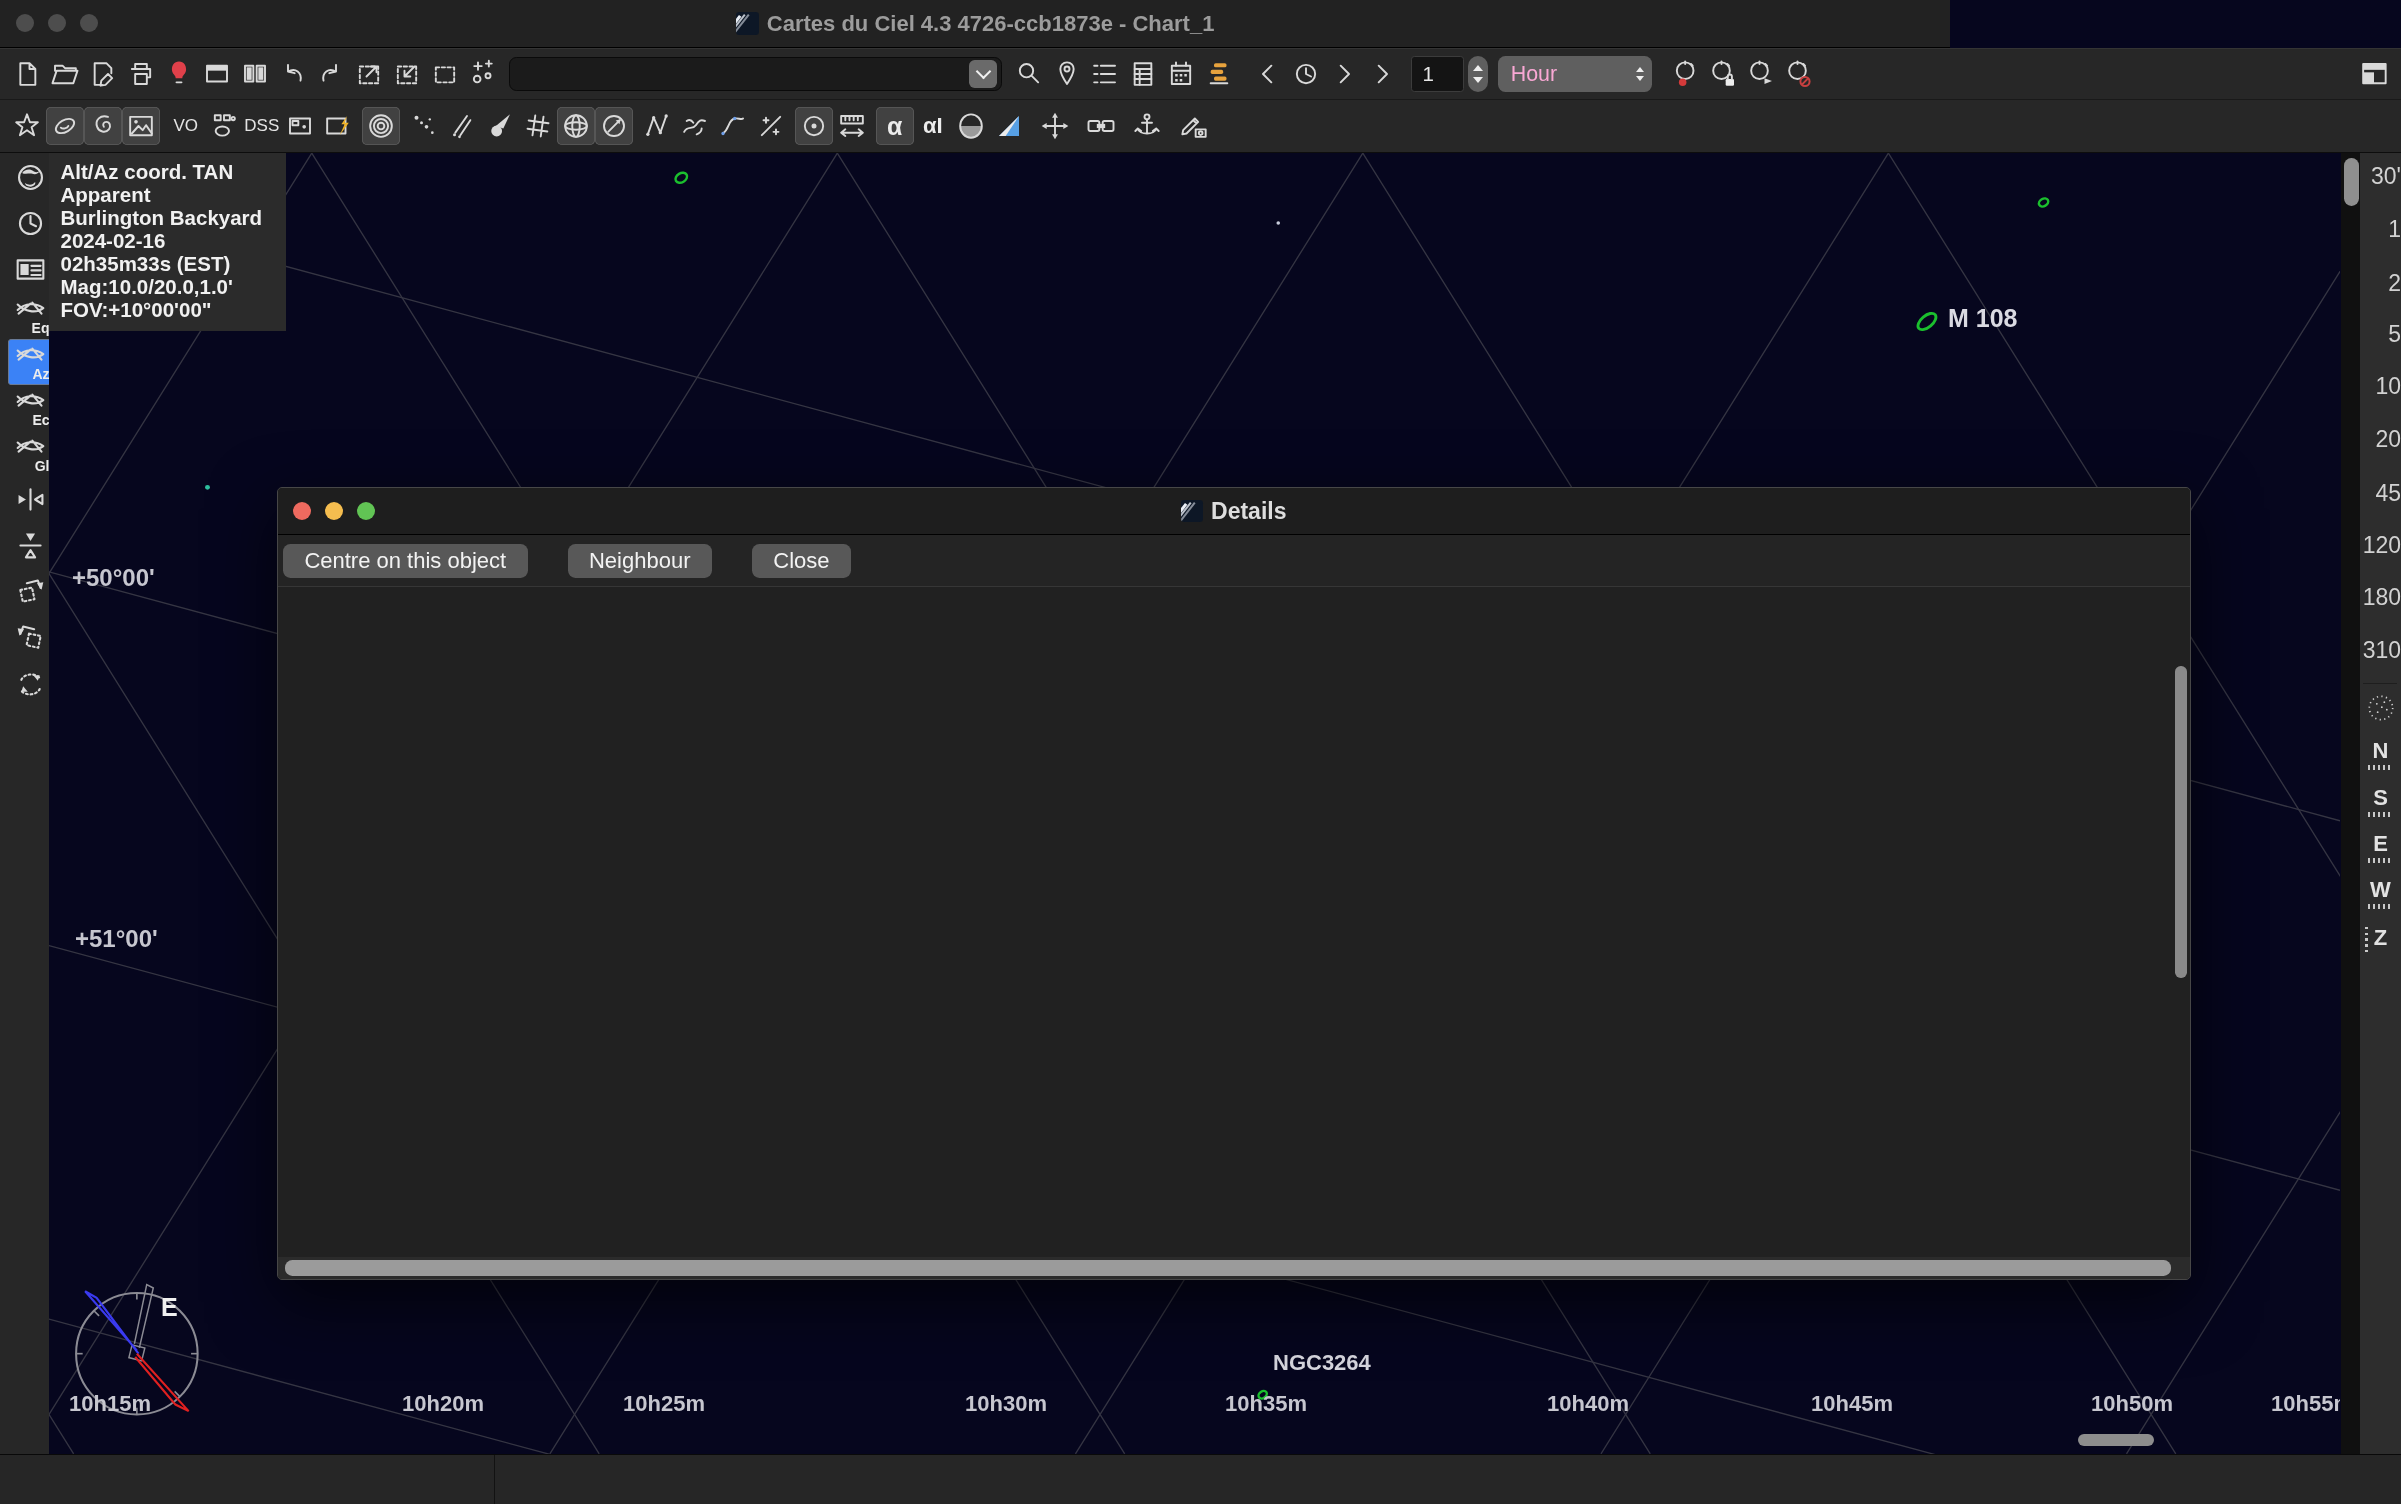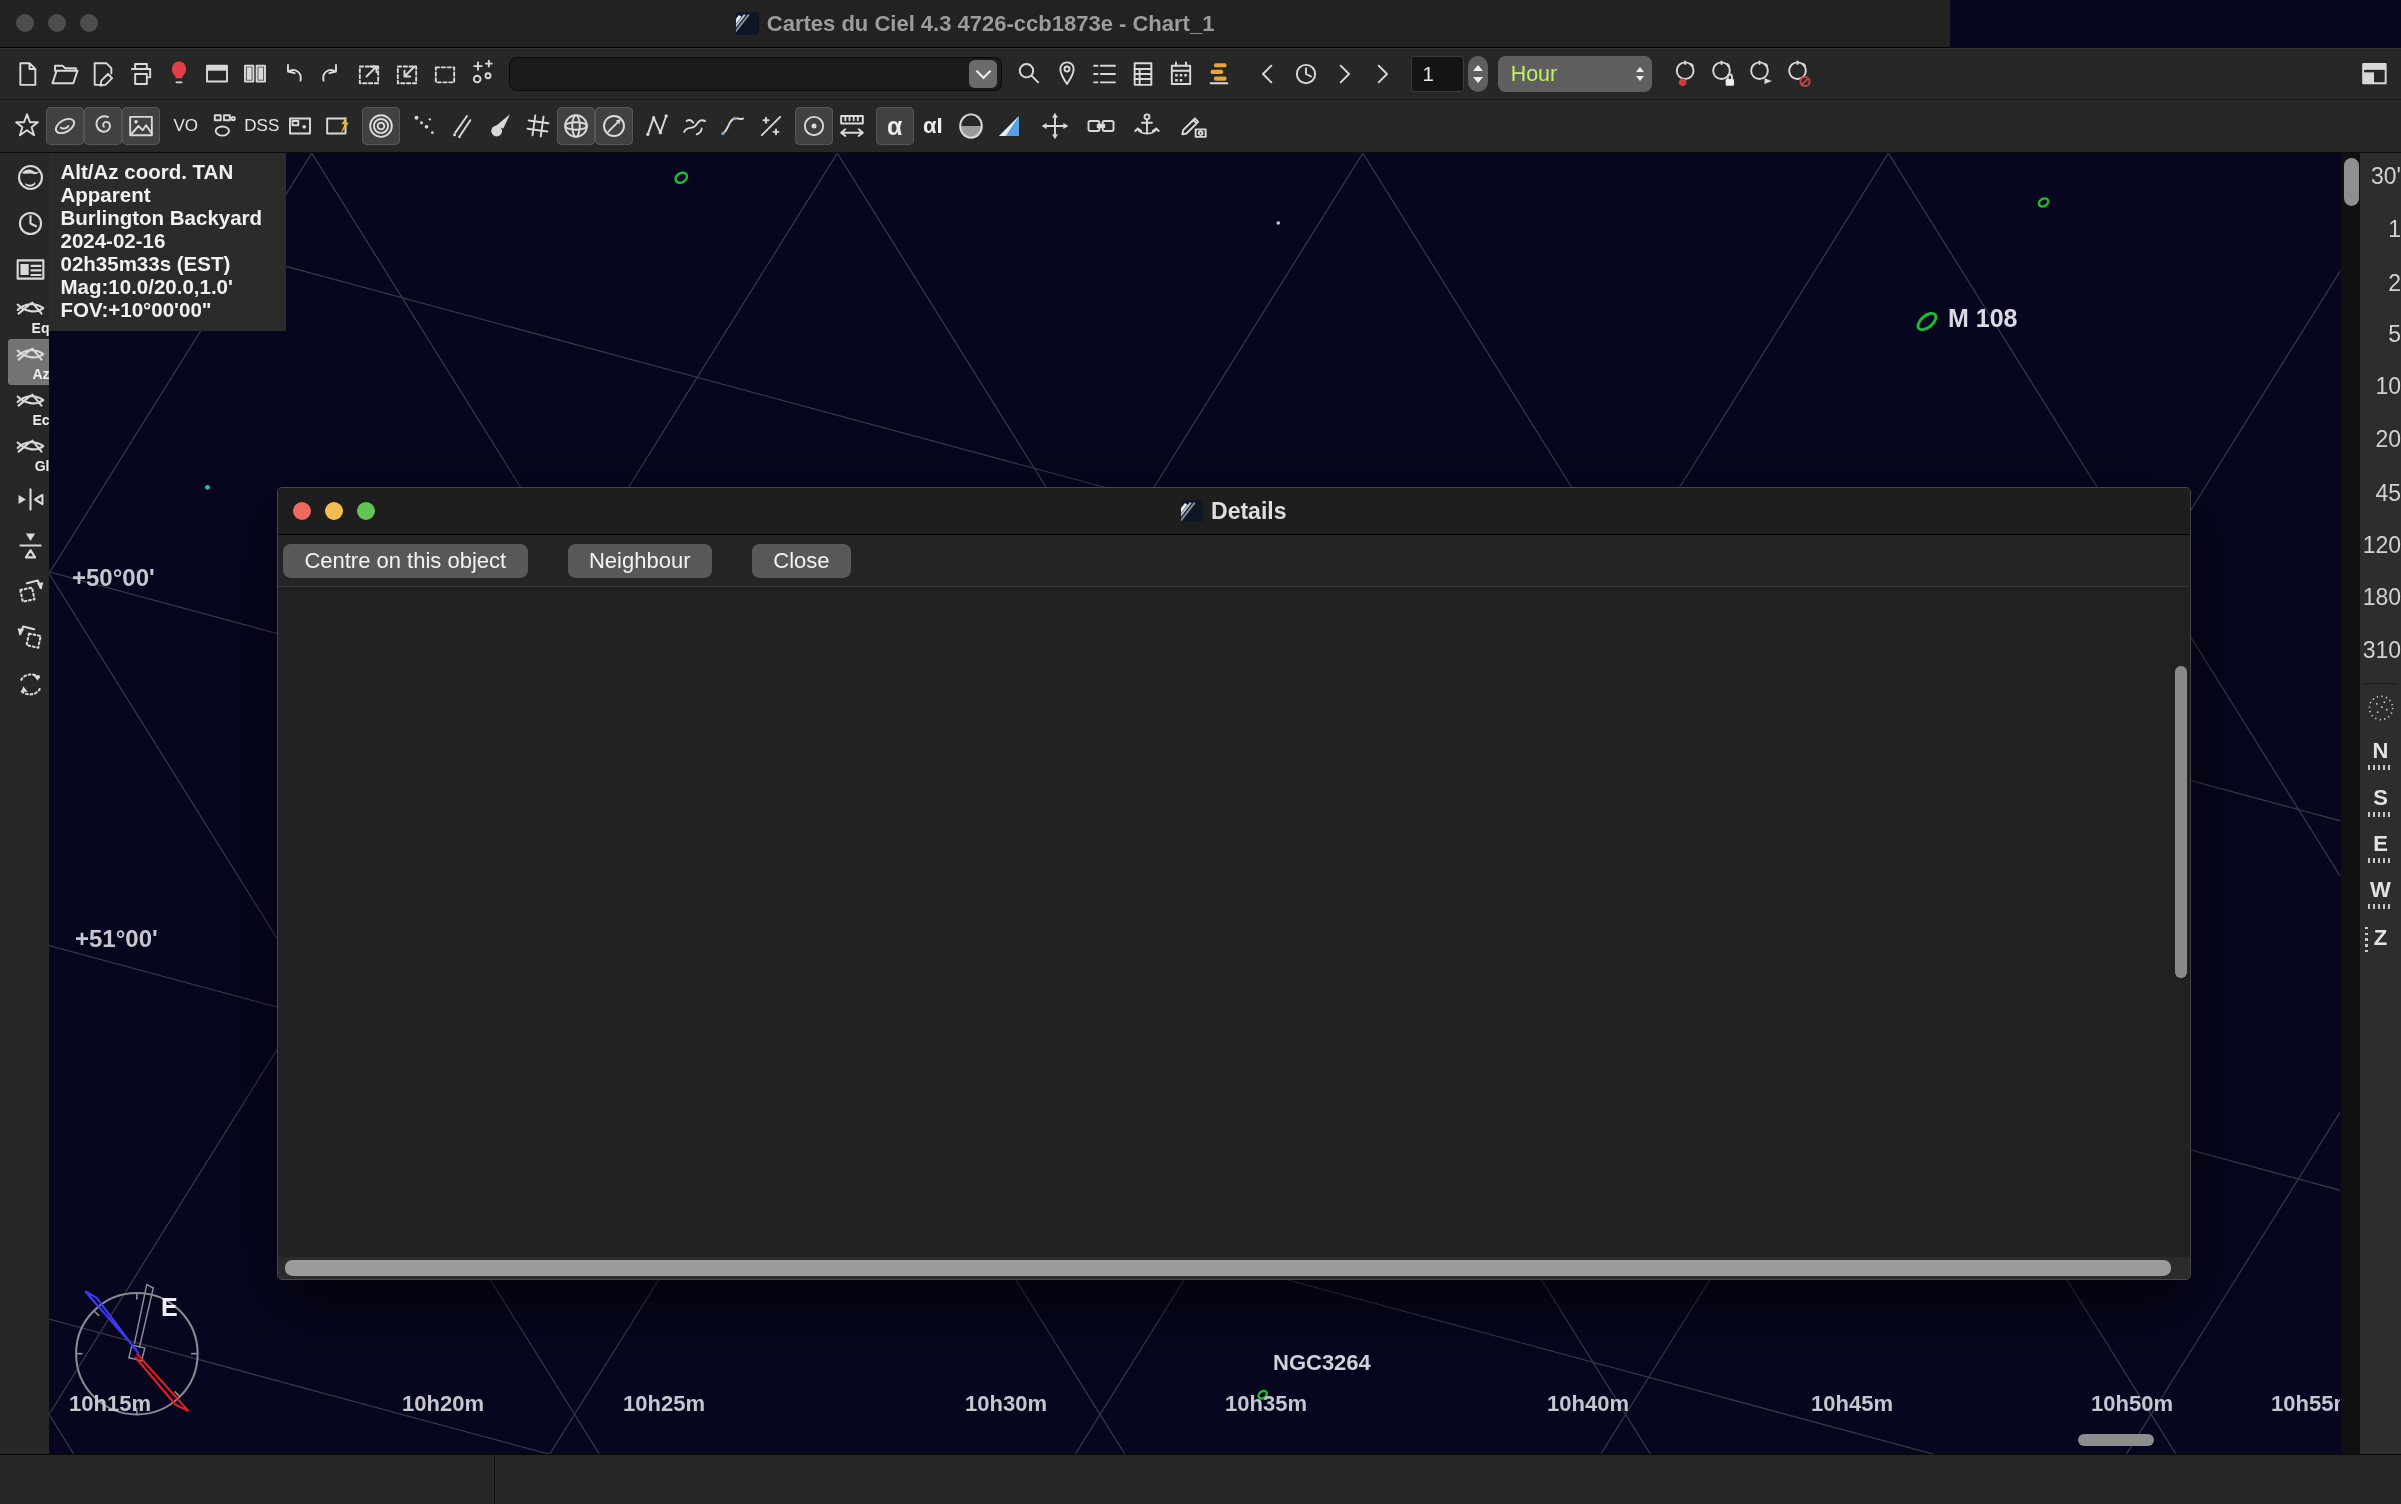--- a/index.html
+++ b/index.html
@@ -43,32 +43,32 @@
   .numbox{width:53px;height:36px;background:#141414;border:0.8px solid #3c3c3c;border-radius:3.3px;
           color:#e8e8e8;font-size:20.5px;display:flex;align-items:center;padding-left:10px;box-sizing:border-box}
   .stepper{width:20px;height:36px;background:#5f5f5f;border-radius:10px;margin-left:3.3px;display:flex;
            flex-direction:column;align-items:center;justify-content:center;gap:5.7px}
   .tri-up{width:0;height:0;border-left:5px solid transparent;border-right:5px solid transparent;
           border-bottom:6.6px solid #efefef}
   .tri-dn{width:0;height:0;border-left:5px solid transparent;border-right:5px solid transparent;
           border-top:6.6px solid #efefef}
   .hsel{height:36px;width:154px;background:#5f5f5f;border-radius:7.4px;margin-left:10px;display:flex;
         align-items:center;justify-content:space-between;padding:0 8.2px 0 13px;box-sizing:border-box;
-        color:#bef264;font-size:21.4px}
+        color:#f9a8d4;font-size:21.4px}
   .hsel .dbl{display:flex;flex-direction:column;gap:3.3px;align-items:center}
   .hsel .dbl .tri-up{border-bottom-width:5.7px;border-left-width:4.1px;border-right-width:4.1px}
   .hsel .dbl .tri-dn{border-top-width:5.7px;border-left-width:4.1px;border-right-width:4.1px}
   .spacer{flex:1}
 
   
   .sidebarL{position:absolute;left:0;top:153px;width:60px;height:1301px;background:#272727;
             display:flex;flex-direction:column;align-items:center;padding-top:1.6px;box-sizing:border-box}
   .si{width:44px;height:46px;display:flex;align-items:center;justify-content:center;border-radius:4.1px;position:relative}
   .si svg{width:33px;height:33px}
-  .si.sel{background:#737373;box-shadow:inset 0 0 0 0.8px #787878}
+  .si.sel{background:#3b82f6;box-shadow:inset 0 0 0 0.8px #787878}
   .si .cl{position:absolute;right:2.5px;bottom:2.5px;font-size:14px;font-weight:bold;color:#ececec}
 
   
   .chart{position:absolute;left:49px;top:153px;width:2291px;height:1301px;background:#06061e;overflow:hidden}
   .chart svg.sky{position:absolute;left:0;top:0}
   .clabel{position:absolute;color:#c6c6cf;font-weight:bold;white-space:pre}
   .ra{font-size:22px}
   .dec{font-size:24px}
   .obj{font-size:22px;color:#d6d6de}
   .info{position:absolute;left:0;top:0;width:215px;background:#2b2b2b;padding:6.6px 10px 10px 11.5px;

